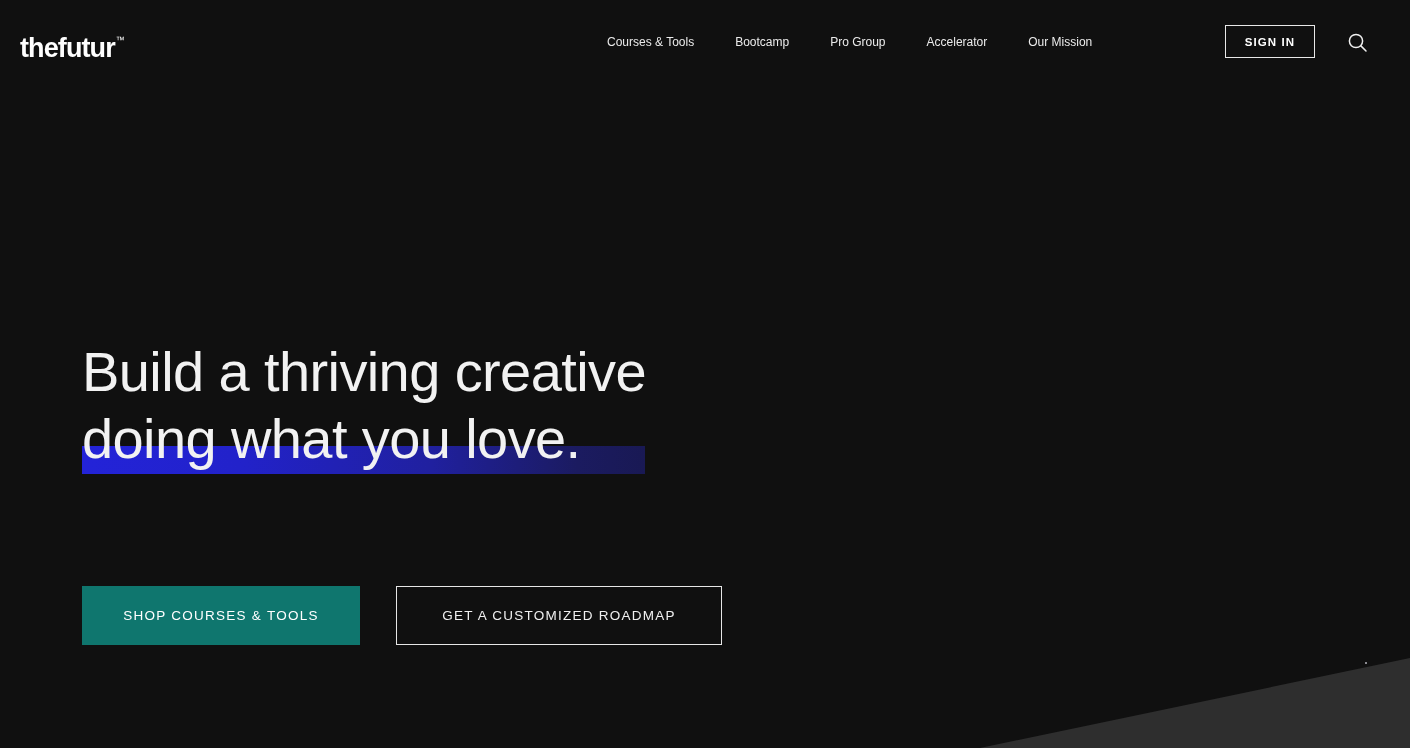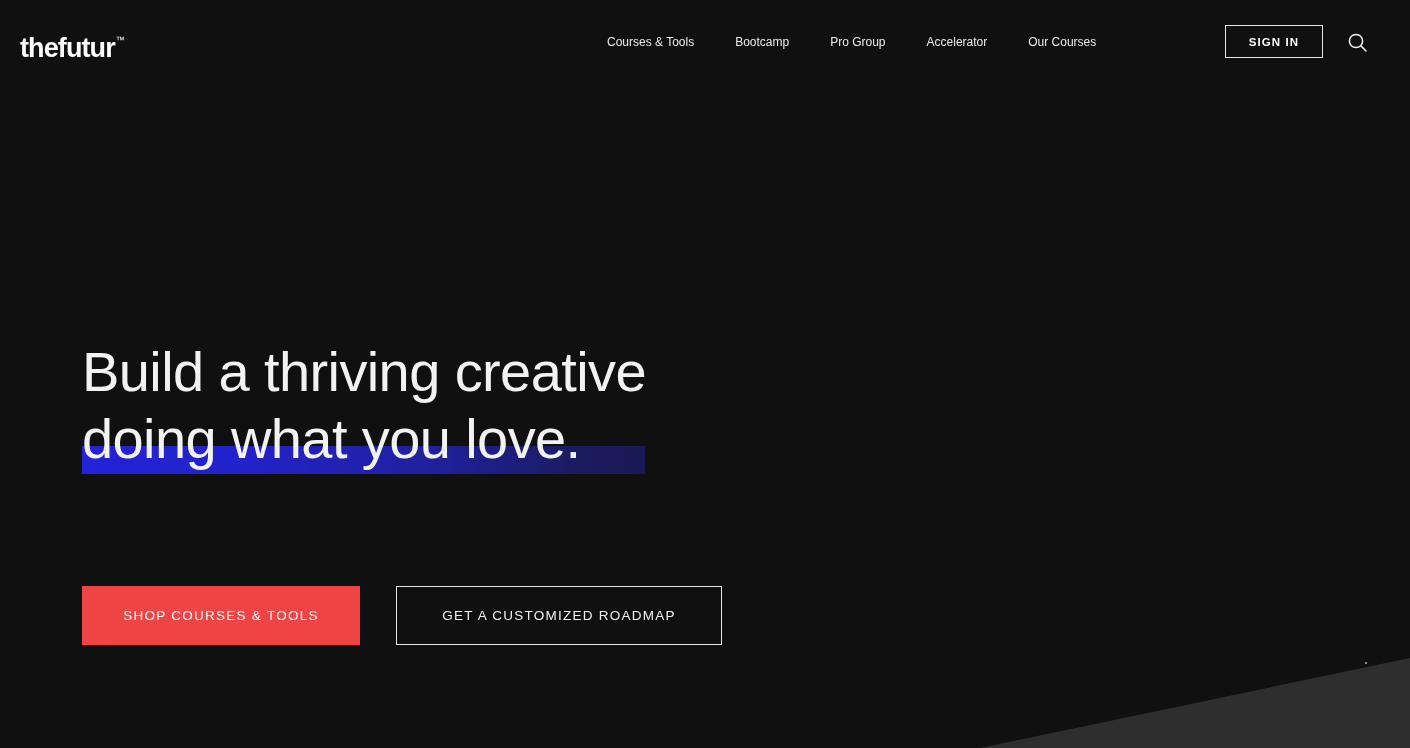--- a/index.html
+++ b/index.html
@@ -88,21 +88,21 @@
     line-height: 24px;
     white-space: nowrap;
     cursor: pointer;
   }
   .nav-item + .nav-item { margin-left: 41px; }
 
   .signin-btn {
     position: absolute;
     left: 1225px;
     top: 25px;
-    width: 98px;
+    width: 90px;
     height: 33px;
     border: 1px solid #e8e8e8;
     background: transparent;
     color: #ffffff;
     font-family: "Liberation Sans", sans-serif;
     font-size: 11.5px;
     font-weight: bold;
     letter-spacing: 1.1px;
     display: flex;
     align-items: center;
@@ -179,21 +179,21 @@
     align-items: center;
     justify-content: center;
     font-family: "Liberation Sans", sans-serif;
     font-size: 13.5px;
     letter-spacing: 1.25px;
     cursor: pointer;
     border: none;
   }
   .btn-primary {
     width: 278px;
-    background: #ef4444;
+    background: #0f766e;
     color: #ffffff;
   }
   .btn-secondary {
     width: 326px;
     margin-left: 36px;
     background: transparent;
     border: 1px solid #e6e6e6;
     color: #f0f0f0;
   }
 </style>
@@ -208,21 +208,21 @@
   <a class="logo">
     <span class="logo-word">thefutur</span>
     <span class="logo-tm">™</span>
   </a>
 
   <nav class="nav">
     <span class="nav-item">Courses &amp; Tools</span>
     <span class="nav-item">Bootcamp</span>
     <span class="nav-item">Pro Group</span>
     <span class="nav-item">Accelerator</span>
-    <span class="nav-item">Our Courses</span>
+    <span class="nav-item">Our Mission</span>
   </nav>
 
   <button class="signin-btn">SIGN IN</button>
 
   <button class="search-btn">
     <svg width="21" height="21" viewBox="0 0 21 21" fill="none">
       <circle cx="9" cy="9" r="6.6" stroke="#f0f0f0" stroke-width="1.5"></circle>
       <line x1="13.9" y1="13.9" x2="19" y2="19" stroke="#f0f0f0" stroke-width="1.5" stroke-linecap="round"></line>
     </svg>
   </button>

